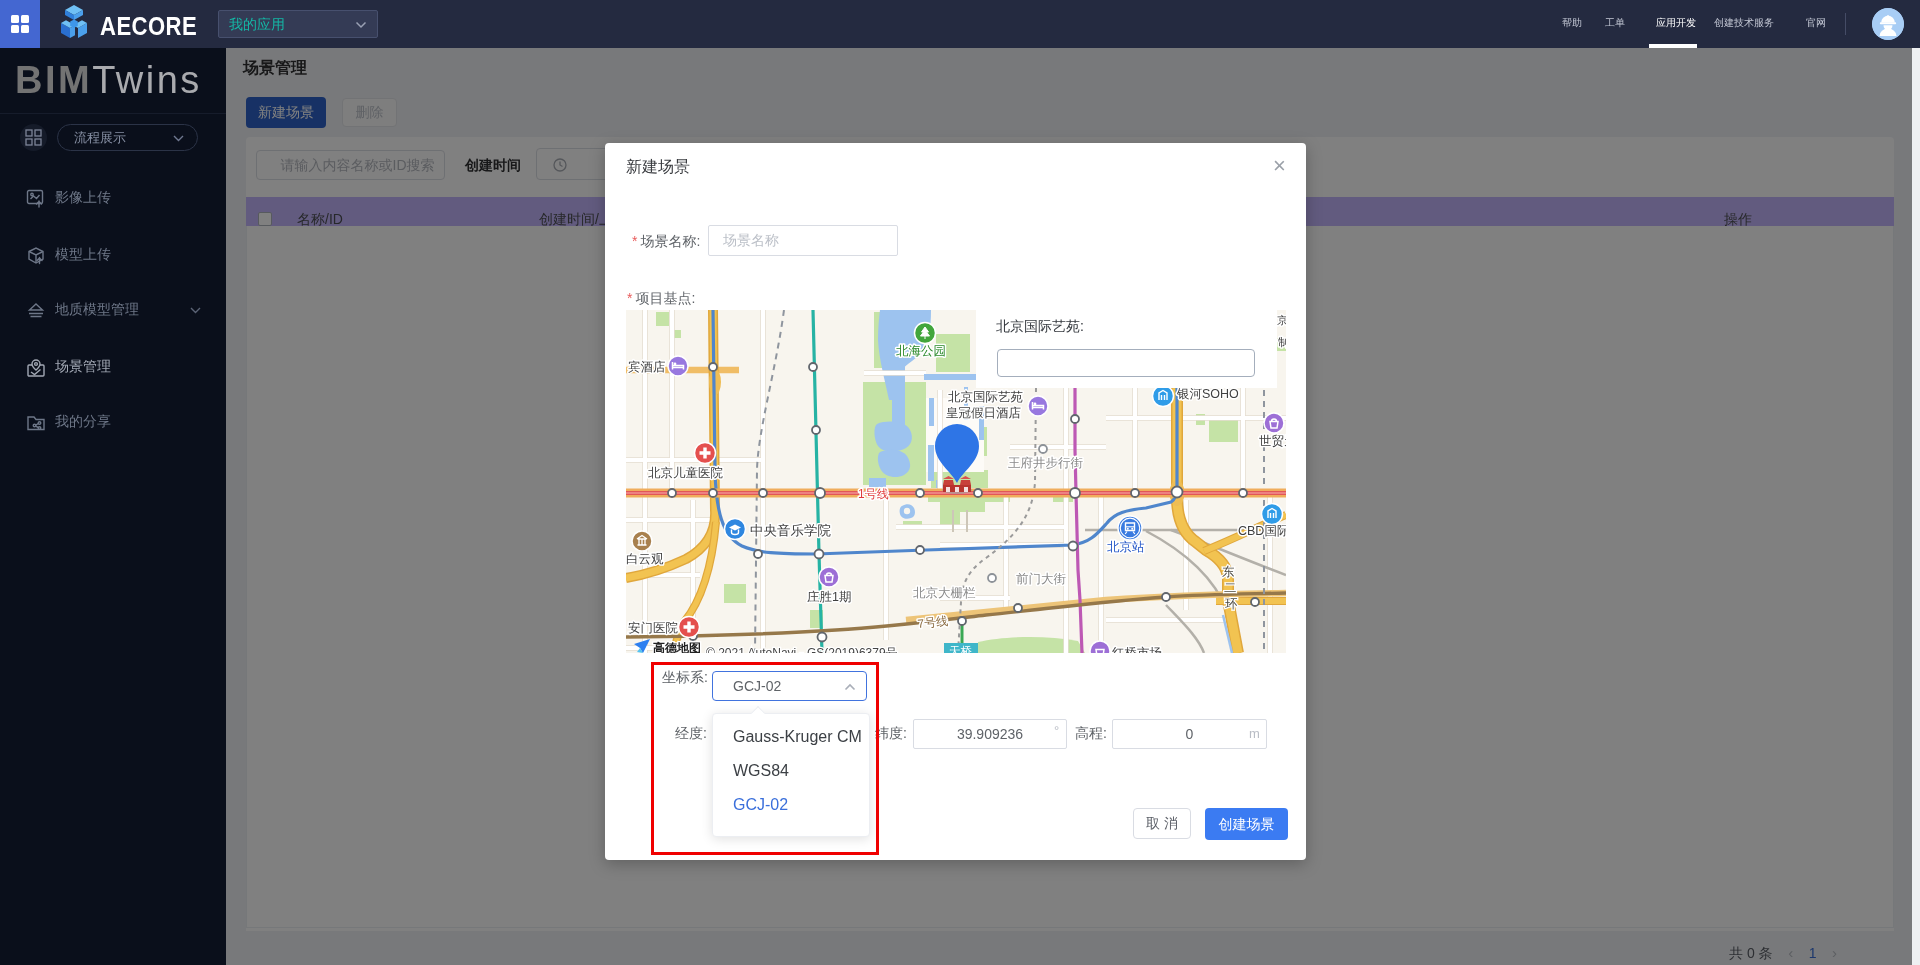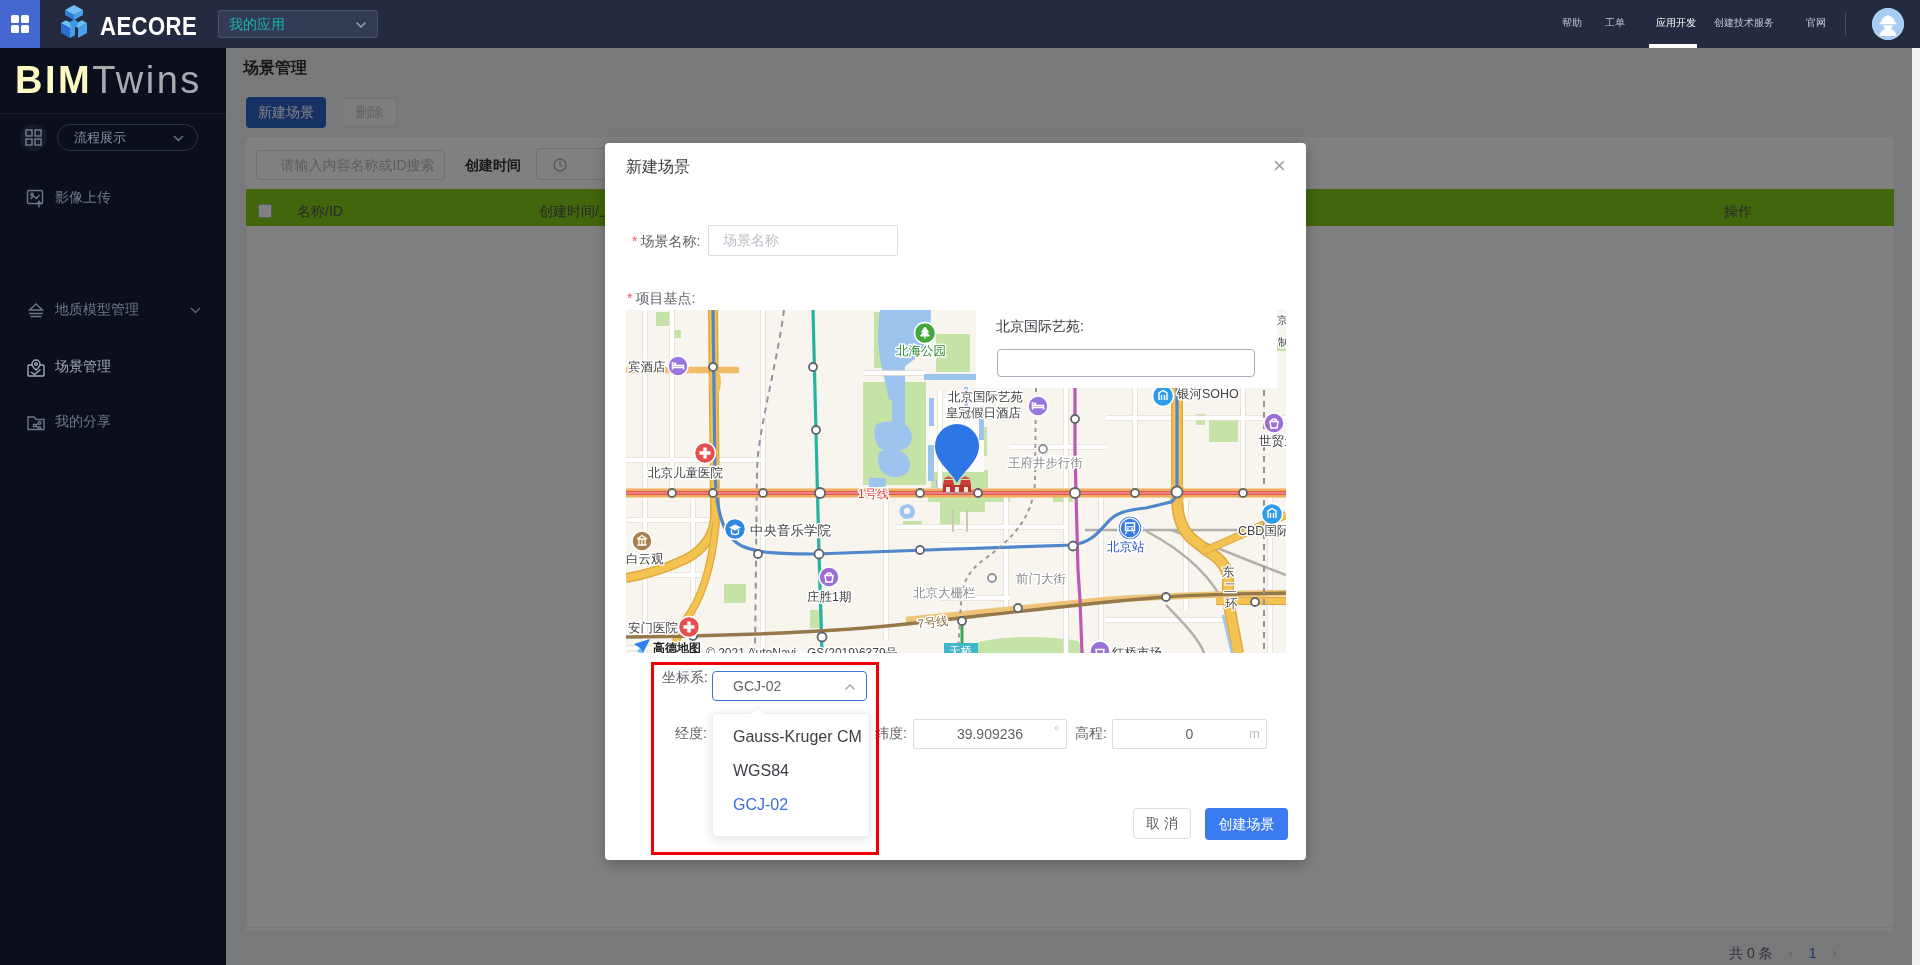--- a/index.html
+++ b/index.html
@@ -14,40 +14,40 @@
 #appsel { position:absolute; left:218px; top:10px; width:160px; height:28px; background:#343b55; border:1px solid #47506e; border-radius:2px; color:#14b8a6; font-size:14px; line-height:26px; padding-left:10px; }
 .navlink { position:absolute; top:16px; font-size:10px; color:#c3c7d4; }
 .navlink.active { color:#fff; }
 #nav-underline { position:absolute; left:1649px; top:44px; width:48px; height:4px; background:#fff; }
 #nav-divider { position:absolute; left:1845px; top:13px; width:1px; height:22px; background:#454c66; }
 #avatar { position:absolute; left:1872px; top:8px; width:32px; height:32px; border-radius:50%; background:#a8cdf5; overflow:hidden; }
 
 
 #sidebar { position:absolute; left:0; top:48px; width:226px; height:917px; background:#0a0f1b; z-index:20; }
 #bimlogo { position:absolute; left:15px; top:11px; font-size:38px; letter-spacing:2.5px; transform:scaleX(1.0); transform-origin:left; }
-#bimlogo b { color:#fef9c3; font-weight:bold; }
+#bimlogo b { color:#737373; font-weight:bold; }
 #bimlogo span { color:#a9aaae; font-weight:normal; }
 #sb-divider { position:absolute; left:0; top:65px; width:226px; height:1px; background:#161c2b; }
 #gridcircle { position:absolute; left:20px; top:76px; width:27px; height:27px; border-radius:50%; background:#151b29; }
 #flowpill { position:absolute; left:57px; top:76px; width:141px; height:27px; border:1px solid #2b3347; border-radius:14px; color:#868fa3; font-size:13px; line-height:25px; padding-left:16px; }
 .menuitem { position:absolute; left:0; width:226px; height:40px; color:#6e7788; font-size:14px; }
 .menuitem .txt { position:absolute; left:55px; top:10px; }
 .menuitem svg { position:absolute; left:26px; top:10px; }
 .menuitem.active { color:#a2a8b4; }
 
 
 #content { position:absolute; left:226px; top:48px; width:1694px; height:917px; background:#f0f2f5; }
 #pagetitle { position:absolute; left:17px; top:10px; font-size:16px; color:#303133; font-weight:bold; }
 .btn-primary { position:absolute; background:#2e62c9; color:#fff; font-size:14px; border-radius:4px; text-align:center; }
 #btn-del { position:absolute; left:116px; top:50px; width:55px; height:29px; background:#fbfbfb; border:1px solid #e3e5e9; border-radius:4px; color:#bfc3cb; font-size:14px; text-align:center; line-height:27px; }
 #card { position:absolute; left:20px; top:89px; width:1648px; height:794px; background:#fff; border-radius:4px 4px 0 0;text-align:center; }
 #searchinput { position:absolute; left:10px; top:13px; width:189px; height:30px; border:1px solid #dcdfe6; border-radius:4px; color:#b6b9c0; font-size:14px; line-height:28px; padding-left:14px; }
 #lbl-ctime { position:absolute; left:219px; top:20px; font-size:14px; color:#303133; font-weight:bold; }
 #datebox { position:absolute; left:290px; top:11px; width:110px; height:32px; border:1px solid #dcdfe6; border-radius:4px; background:#fff; }
-#thead { position:absolute; left:0px; top:52px; width:1648px; height:37px; background:#84cc16; }
+#thead { position:absolute; left:0px; top:60px; width:1648px; height:37px; background:#c4b5fd; }
 #thead .cb { position:absolute; left:12px; top:15px; width:14px; height:14px; border:1px solid #aeb3bc; border-radius:2px; background:#fff; }
 #thead .c1 { position:absolute; left:51px; top:14px; font-size:14px; color:#4e5155; }
 #thead .c2 { position:absolute; left:293px; top:14px; font-size:14px; color:#4e5155; }
 #thead .c3 { position:absolute; left:1478px; top:14px; font-size:14px; color:#4e5155; }
 #tbody { position:absolute; left:0; top:89px; width:1648px; height:702px; background:#fff; border-left:1px solid #eceff4; border-right:1px solid #eceff4; border-bottom:1px solid #eceff4; }
 #pager { position:absolute; left:1503px; top:896px; font-size:14px; color:#5a5e66; }
 #pager .pg { color:#b8bcc4; font-size:15px; }
 #pager .cur { color:#3a6fd8; }
 
 
@@ -166,20 +166,28 @@
       </svg></div>
 
   <div class="menuitem" style="top:131px;">
     <svg width="20" height="20" viewBox="0 0 20 20" fill="none" stroke="#6e7788" stroke-width="1.4">
         <rect x="1.5" y="1.5" width="15" height="13" rx="1.5"></rect>
         <path d="M4.5 10 l3-3 l3 2.5 l3-3.5"></path>
         <circle cx="6" cy="5.5" r="1.2"></circle>
         <path d="M13 12 l0 6 M10.5 15 l2.5-2.6 l2.5 2.6" stroke-linecap="round"></path>
       </svg>
     <span class="txt">影像上传</span>
+  </div>
+  <div class="menuitem" style="top:188px;">
+    <svg width="20" height="20" viewBox="0 0 20 20" fill="none" stroke="#6e7788" stroke-width="1.4">
+        <path d="M3 5.5 L10 2 L17 5.5 L17 13 L10 17 L3 13 Z"></path>
+        <path d="M3 5.5 L10 9 L17 5.5 M10 9 L10 17"></path>
+        <path d="M13.5 11.5 l0 6 M11 14.5 l2.5-2.6 l2.5 2.6" stroke="#6e7788" stroke-linecap="round"></path>
+      </svg>
+    <span class="txt">模型上传</span>
   </div>
   <div class="menuitem" style="top:243px;">
     <svg width="20" height="20" viewBox="0 0 20 20" fill="none" stroke="#6e7788" stroke-width="1.4">
         <path d="M10 3 L16.5 9 L3.5 9 Z M3 12.5 L17 12.5 M4.5 15.5 L15.5 15.5"></path>
       </svg>
     <span class="txt">地质模型管理</span>
     <svg width="11" height="7" viewBox="0 0 11 7" style="position:absolute;left:190px;top:16px">
         <path d="M1,1 L5.5,5.5 L10,1" fill="none" stroke="#5b6375" stroke-width="1.4"></path>
       </svg>
   </div>

